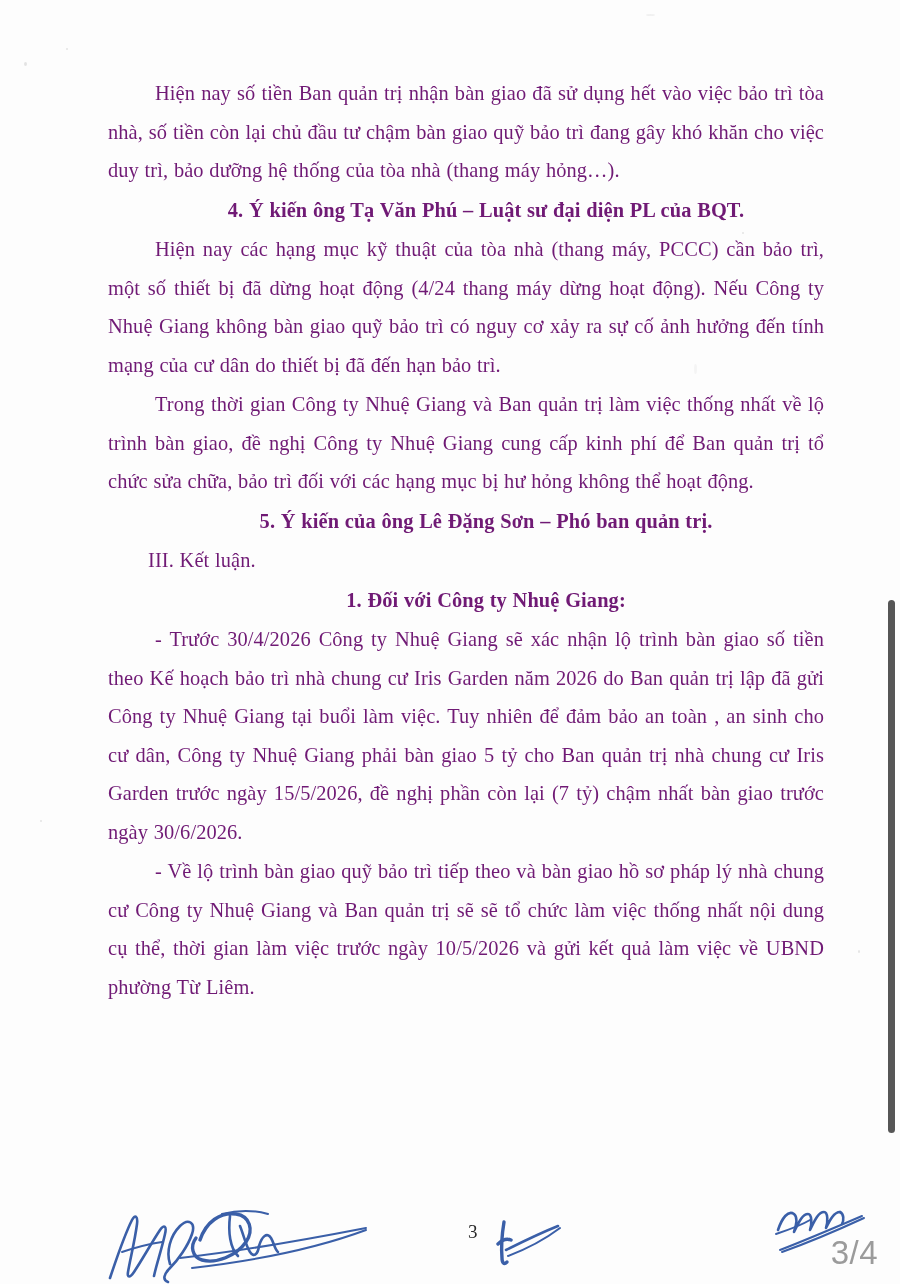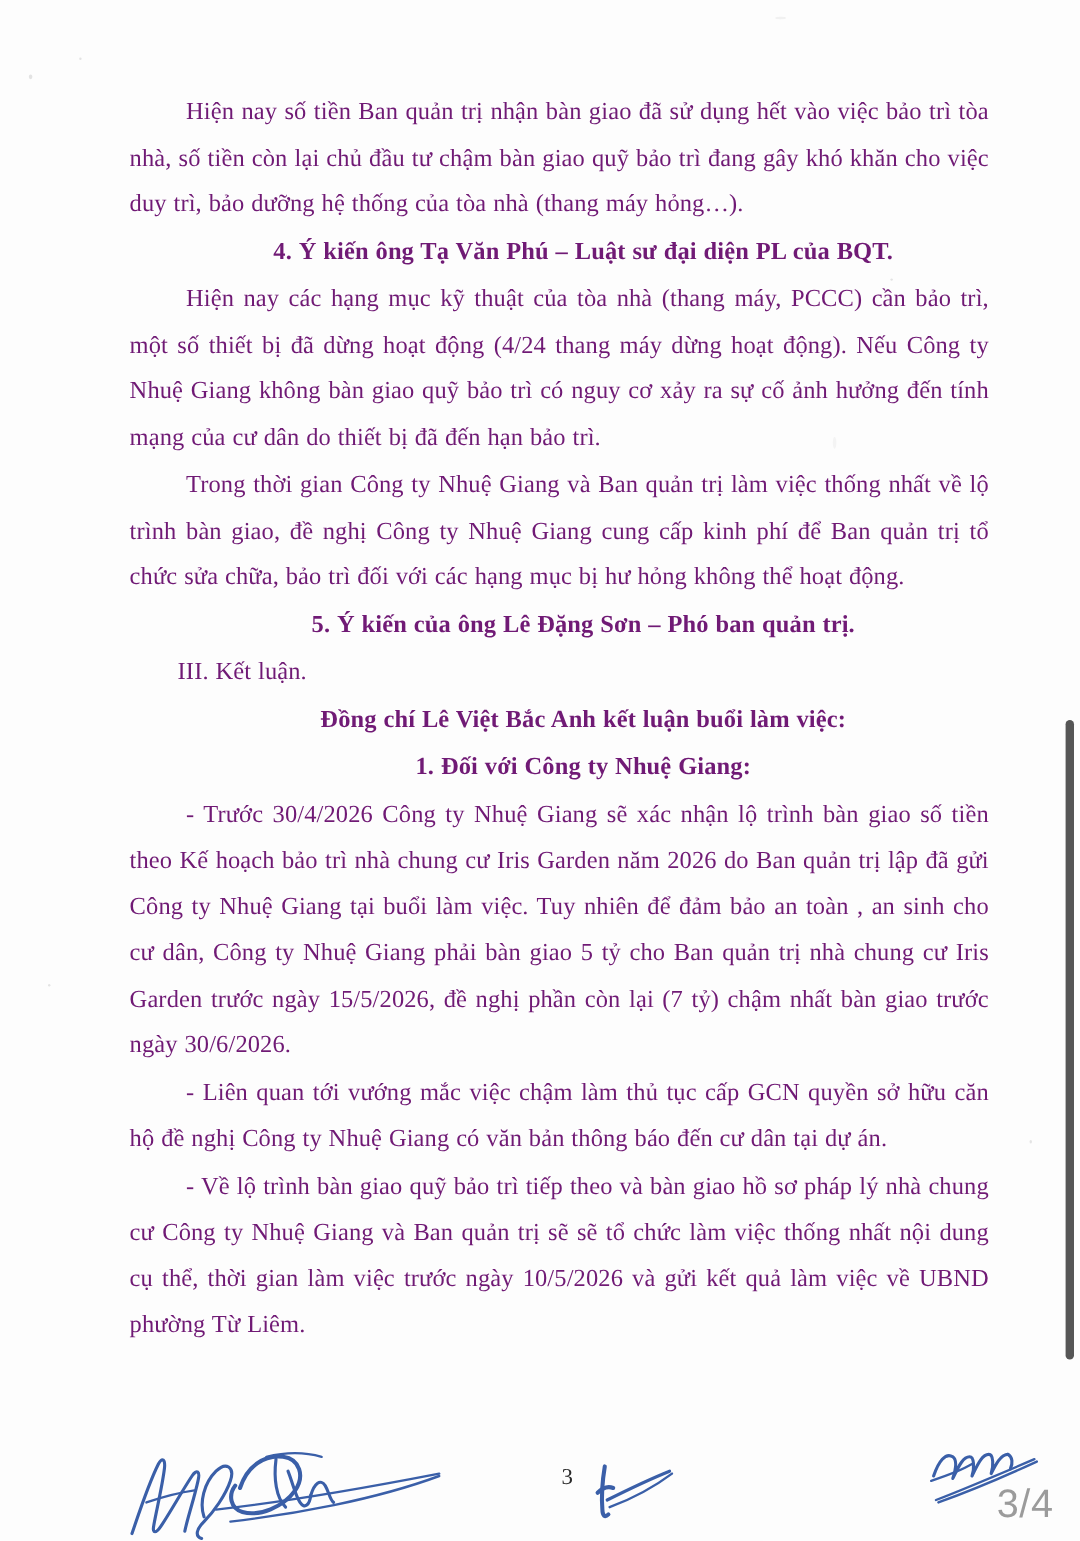--- a/index.html
+++ b/index.html
@@ -136,27 +136,25 @@
     <p class="para indent">Hiện nay các hạng mục kỹ thuật của tòa nhà (thang máy, PCCC) cần bảo trì, một số thiết bị đã dừng hoạt động (4/24 thang máy dừng hoạt động). Nếu Công ty Nhuệ Giang không bàn giao quỹ bảo trì có nguy cơ xảy ra sự cố ảnh hưởng đến tính mạng của cư dân do thiết bị đã đến hạn bảo trì.</p>
 
     <p class="para indent">Trong thời gian Công ty Nhuệ Giang và Ban quản trị làm việc thống nhất về lộ trình bàn giao, đề nghị Công ty Nhuệ Giang cung cấp kinh phí để Ban quản trị tổ chức sửa chữa, bảo trì đối với các hạng mục bị hư hỏng không thể hoạt động.</p>
 
     <p class="para indent-sm nojust">5. Ý kiến của ông Lê Đặng Sơn – Phó ban quản trị.</p>
 
 
 
     <p class="para bold">III. Kết luận.</p>
 
-    <p class="para indent-sm nojust">Đồng chí Lê Việt Bắc Anh kết luận buổi làm việc:</p>
 
     <p class="para indent-sm nojust">1. Đối với Công ty Nhuệ Giang:</p>
 
     <p class="para indent">- Trước 30/4/2026 Công ty Nhuệ Giang sẽ xác nhận lộ trình bàn giao số tiền theo Kế hoạch bảo trì nhà chung cư Iris Garden năm 2026 do Ban quản trị lập đã gửi Công ty Nhuệ Giang tại buổi làm việc. Tuy nhiên để đảm bảo an toàn , an sinh cho cư dân, Công ty Nhuệ Giang phải bàn giao 5 tỷ cho Ban quản trị nhà chung cư Iris Garden trước ngày 15/5/2026, đề nghị phần còn lại (7 tỷ) chậm nhất bàn giao trước ngày 30/6/2026.</p>
 
-    <p class="para indent">- Liên quan tới vướng mắc việc chậm làm thủ tục cấp GCN quyền sở hữu căn hộ đề nghị Công ty Nhuệ Giang có văn bản thông báo đến cư dân tại dự án.</p>
 
     <p class="para indent">- Về lộ trình bàn giao quỹ bảo trì tiếp theo và bàn giao hồ sơ pháp lý nhà chung cư Công ty Nhuệ Giang và Ban quản trị sẽ sẽ tổ chức làm việc thống nhất nội dung cụ thể, thời gian làm việc trước ngày 10/5/2026 và gửi kết quả làm việc về UBND phường Từ Liêm.</p>
 
   </div>
 
   <div class="page-number">3</div>
 
   <div class="sig sig-left">
     <svg viewBox="0 0 300 76" width="300" height="76">
       <path class="ink ink-med" d="M6 70 C14 46 22 24 28 12 C31 6 34 8 33 16 C31 32 26 52 24 64 C23 70 26 70 30 64 C38 52 48 34 56 22 C60 16 63 18 61 26 C58 40 52 58 50 68"></path>

